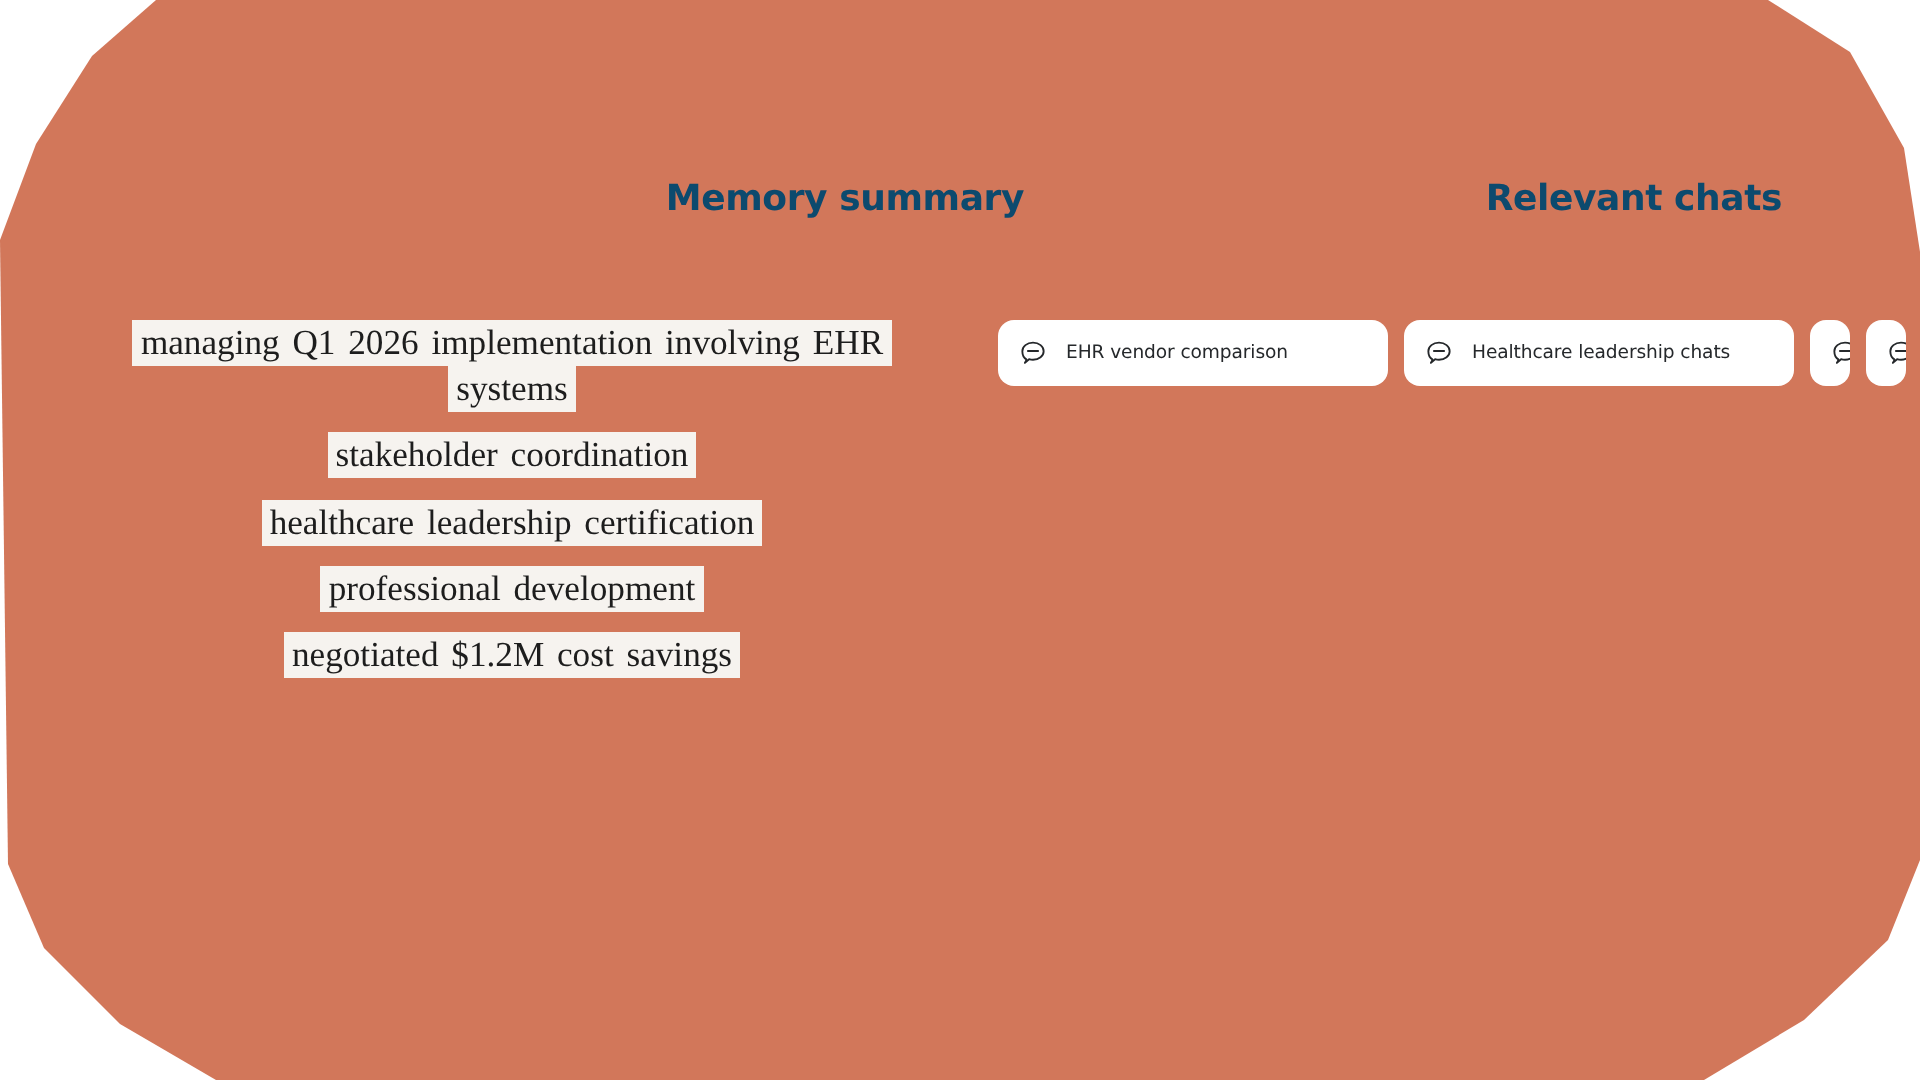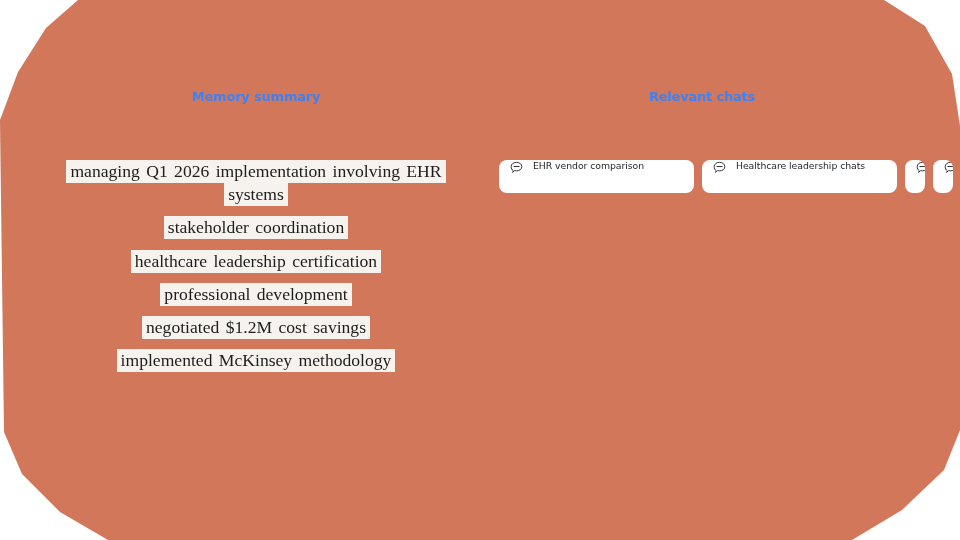--- a/index.html
+++ b/index.html
@@ -20,28 +20,28 @@
       0px 120px, 18px 72px, 46px 28px);
   }
 
   .content{position:absolute;inset:0;}
 
   
   .col-title{
     position:absolute;
     font-family:"DejaVu Sans", sans-serif;
     font-weight:bold;
-    font-size:13px;
+    font-size:18px;
     letter-spacing:-0.2px;
-    color:#3b82f6;
-    text-align:center;
+    color:#0c4a6e;
+    text-align:right;
     white-space:nowrap;
   }
   #title-memory{left:0;width:512px;top:89px;}
-  #title-chats{left:502px;width:400px;top:89px;}
+  #title-chats{left:491px;width:400px;top:89px;}
 
   
   #memory-list{
     position:absolute;left:30px;top:160px;width:452px;
     display:flex;flex-direction:column;align-items:center;
     gap:10px;
   }
   .memory-line{
     font-family:"Liberation Serif", serif;
     font-size:17.6px;
@@ -66,20 +66,21 @@
     grid-template-columns:195px 195px;
     grid-auto-rows:33px;
     column-gap:8px;
     row-gap:10px;
     grid-auto-flow:column;
   }
   .chat-card{
     background:#ffffff;
     border-radius:8px;
     display:flex;
+    align-items:center;
     padding:0 10px;
     gap:9px;
     overflow:hidden;
     cursor:pointer;
   }
   .chat-icon{
     flex:0 0 auto;width:15px;height:15px;display:block;
   }
   .chat-label{
     font-family:"DejaVu Sans", sans-serif;
@@ -100,21 +101,20 @@
     <div class="col-title" id="title-memory">Memory summary</div>
 
     <div class="col-title" id="title-chats">Relevant chats</div>
 
     <div id="memory-list">
         <div class="memory-line"><span class="hl">managing Q1 2026 implementation involving EHR systems</span></div>
         <div class="memory-line"><span class="hl">stakeholder coordination</span></div>
         <div class="memory-line"><span class="hl">healthcare leadership certification</span></div>
         <div class="memory-line"><span class="hl">professional development</span></div>
         <div class="memory-line"><span class="hl">negotiated $1.2M cost savings</span></div>
-        <div class="memory-line"><span class="hl">implemented McKinsey methodology</span></div>
       </div>
 
     <div id="chats-grid">
         <div class="chat-card">
           <svg class="chat-icon" viewBox="0 0 20 20">
             <path d="M10 3.1c4 0 7.1 2.5 7.1 5.7 0 3.2-3.1 5.7-7.1 5.7-0.9 0-1.8-0.13-2.6-0.37L4.6 16.6c0 0 0.95-1.35 0.95-2.35 C3.9 13.2 2.9 11.2 2.9 8.8 2.9 5.6 6 3.1 10 3.1 Z" fill="none" stroke="#25282b" stroke-width="1.25" stroke-linejoin="round"></path>
             <line x1="6.6" y1="8.7" x2="13.4" y2="8.7" stroke="#25282b" stroke-width="1.25" stroke-linecap="round"></line>
           </svg>
           <span class="chat-label">EHR vendor comparison</span>
         </div>

